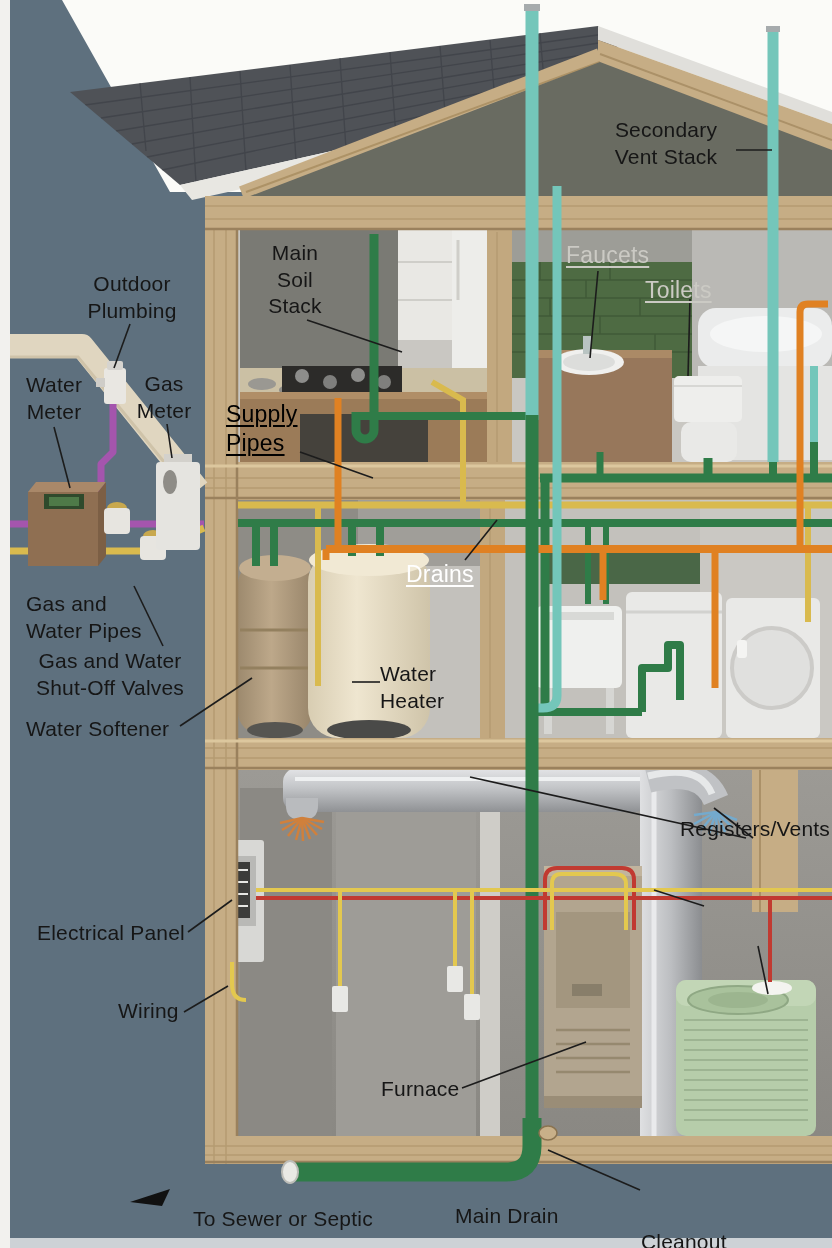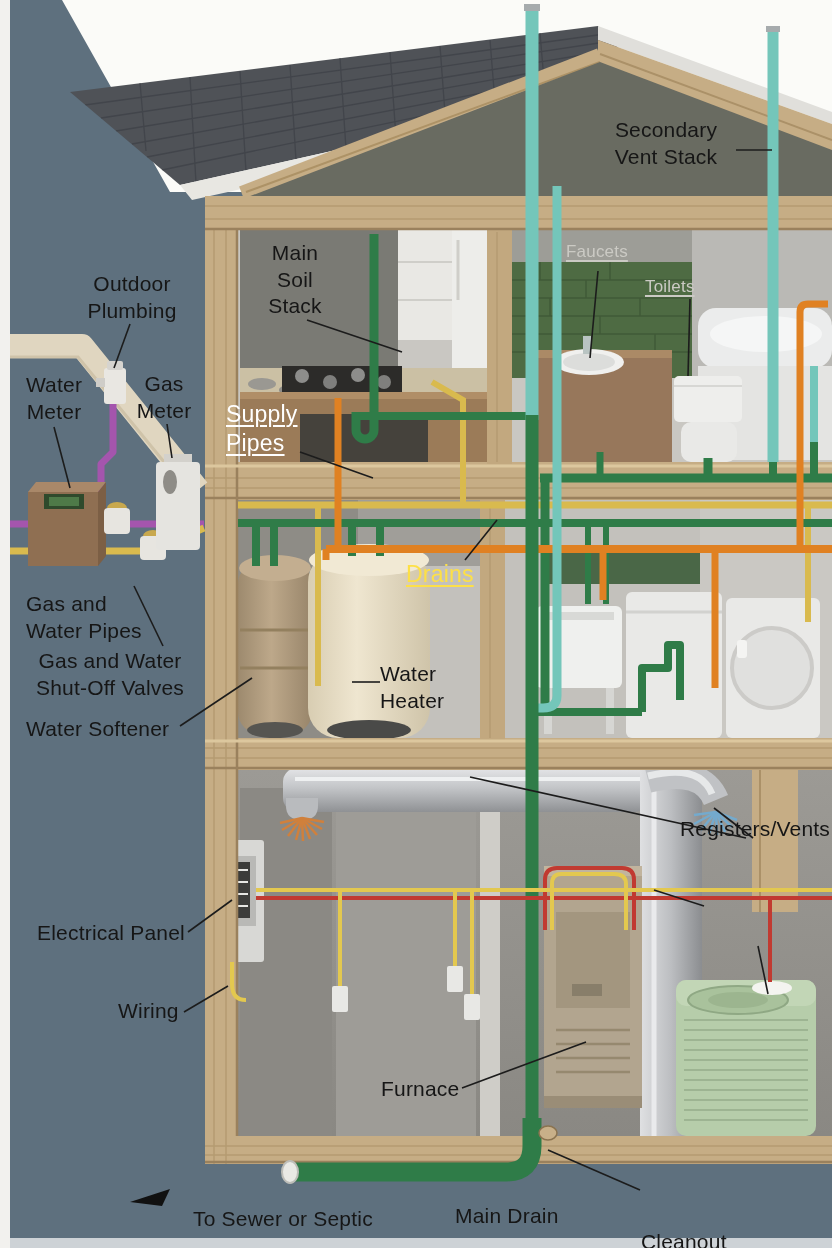--- a/index.html
+++ b/index.html
@@ -7,23 +7,23 @@
     position:relative;width:832px;height:1248px;overflow:hidden;
     font-family:"Liberation Sans", sans-serif;
     background:#5e707e;
   }
   svg{position:absolute;left:0;top:0;}
   .lbl{
     position:absolute;color:#161616;font-size:21px;line-height:1.27;
     white-space:pre-line;letter-spacing:.2px;
   }
   .center{text-align:center;}
-  .gray-light{color:#cbcac4;font-size:17px;}
-  .gray-mid{color:#fde047;font-size:23px;}
-  .gray-dark{color:#ffffff;font-size:23px;}
+  .gray-light{color:#cbcac4;font-size:23px;}
+  .gray-mid{color:#ffffff;font-size:23px;}
+  .gray-dark{color:#000000;font-size:23px;}
   .u{text-decoration:underline;text-decoration-thickness:2px;text-underline-offset:3px;}
 </style>
 </head>
 <body>
 
 <div class="scene">
 
 <svg width="832" height="1248" viewBox="0 0 832 1248">
   <defs>
     <linearGradient id="ductGrad" x1="0" y1="0" x2="0" y2="1">

